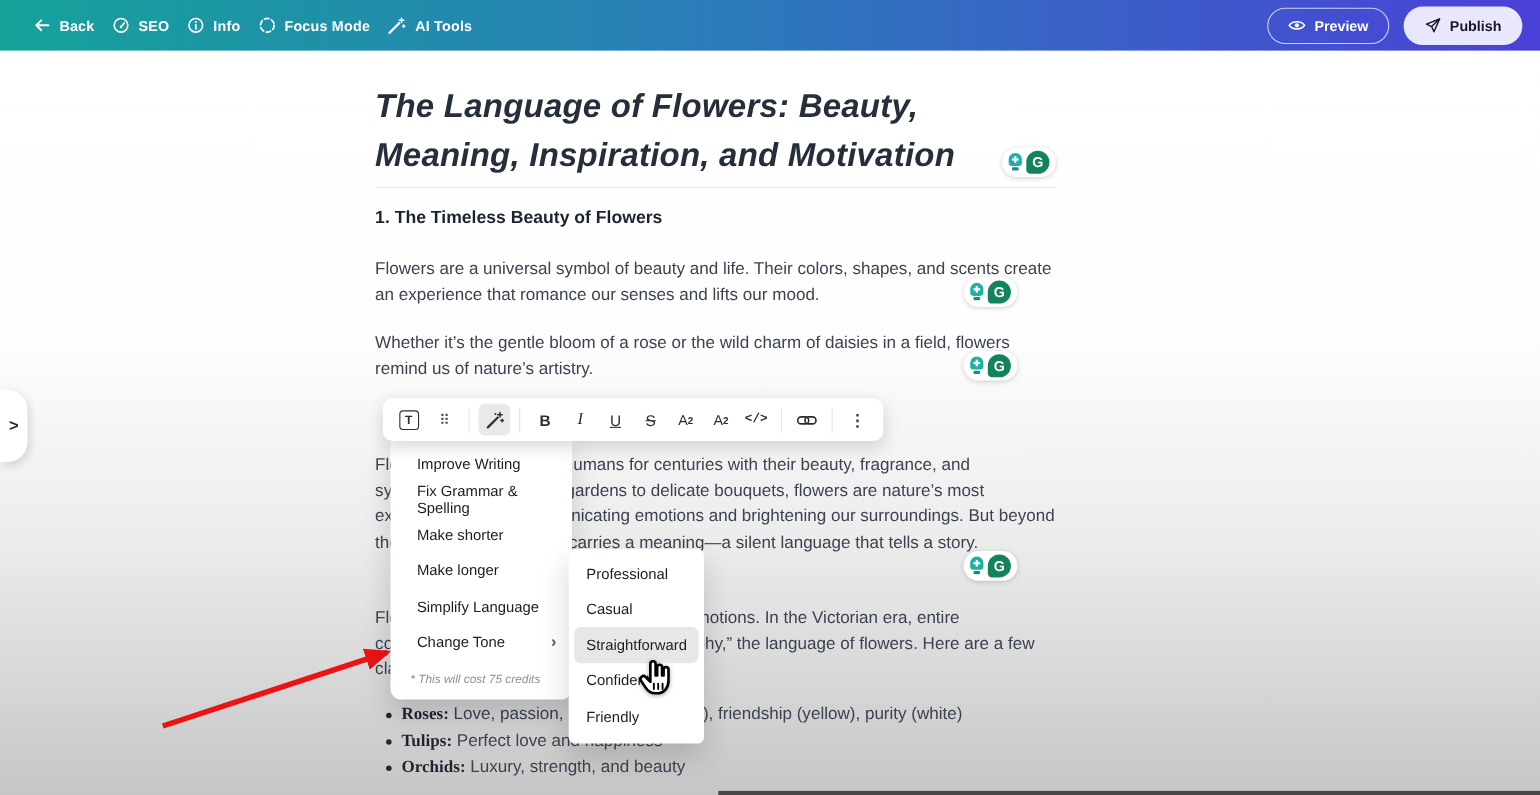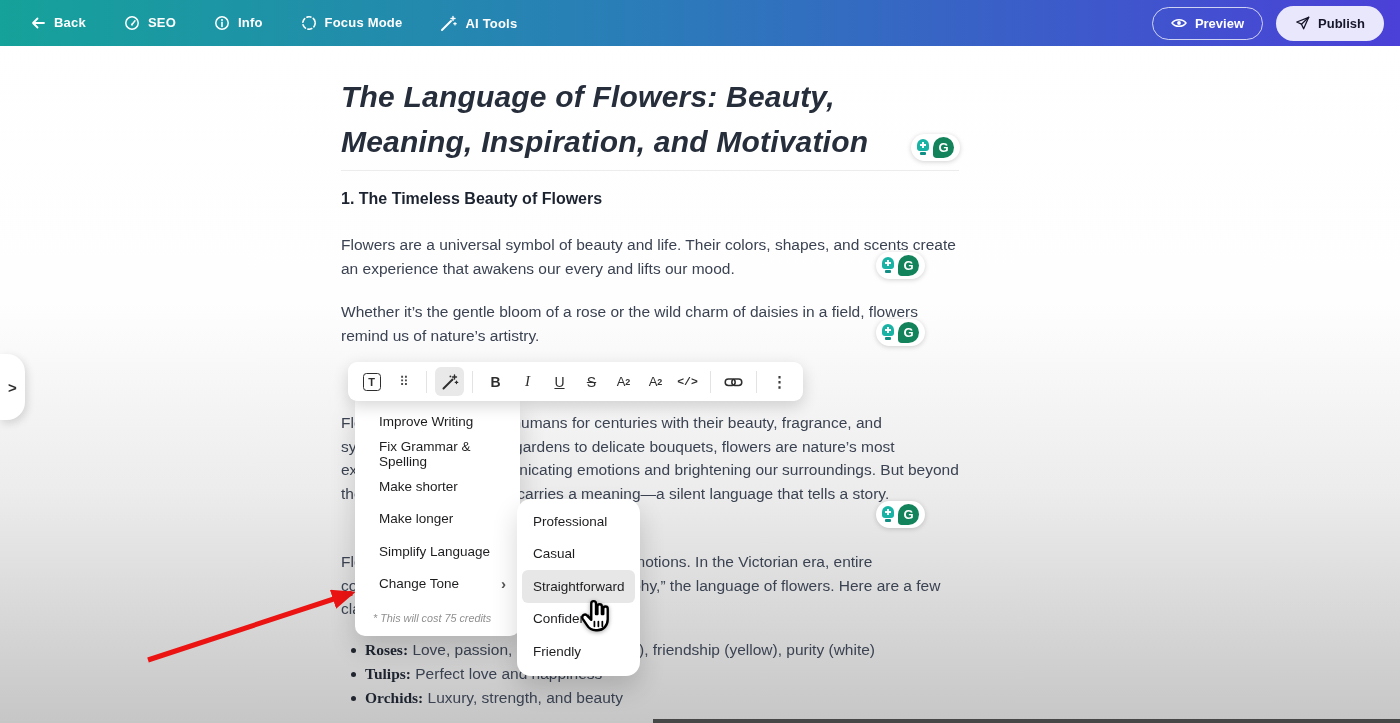--- a/index.html
+++ b/index.html
@@ -5,21 +5,21 @@
   * { margin:0; padding:0; box-sizing:border-box; }
   html,body { width:1400px; height:723px; overflow:hidden; }
   body { font-family:"Liberation Sans", sans-serif; }
   .page { position:relative; width:1400px; height:723px; overflow:hidden;
           background:linear-gradient(180deg,#ffffff 0%,#fefefe 42%,#ececec 68%,#c6c6c6 100%); }
 
   
   .topbar { position:absolute; top:0; left:0; width:1400px; height:46px;
             background:linear-gradient(90deg,#15a29a 0%,#2a7db8 45%,#4b40d8 100%);
             display:flex; align-items:center; padding:0 16px 0 30px; z-index:50; }
-  .topbar-left { display:flex; align-items:flex-start; gap:38px; }
+  .topbar-left { display:flex; align-items:center; gap:16px; }
   .tb-item { display:flex; align-items:center; gap:8px; color:#fff; font-size:13px;
              font-weight:600; background:none; border:none; cursor:pointer; letter-spacing:.2px; }
   .tb-item svg { display:block; }
   .topbar-right { margin-left:auto; display:flex; align-items:center; gap:13px; }
   .btn-preview { display:flex; align-items:center; gap:8px; height:33px; padding:0 18px;
                  border-radius:17px; border:1.5px solid rgba(255,255,255,.75); background:transparent;
                  color:#fff; font-size:13px; font-weight:600; cursor:pointer; }
   .btn-publish { display:flex; align-items:center; gap:8px; height:35px; padding:0 19px;
                  border-radius:18px; border:none; background:#e9e7fb; color:#16162a;
                  font-size:13px; font-weight:700; cursor:pointer; }
@@ -91,21 +91,21 @@
              box-shadow:0 12px 26px rgba(0,0,0,.16); }
   .ai-item { width:100%; height:32.5px; display:flex; align-items:center; padding:0 14px 0 24px;
              background:none; border:none; cursor:pointer; font-size:13.5px; font-weight:500;
              color:#1d1d1f; font-family:"Liberation Sans",sans-serif; text-align:left; }
   .ai-item .grow { flex:1; }
   .ai-chevron { color:#555; font-size:15px; font-weight:600; }
   .ai-footnote { padding:12px 10px 0 18px; font-size:10.8px; font-style:italic; color:#8f8f8f; }
 
   
   .tone-menu { position:absolute; left:517px; top:499px; width:123px; padding:6px 0 8px;
-               background:#fff; border-radius:14px; z-index:21;
+               background:#fff; border-radius:6px; z-index:21;
                box-shadow:0 12px 26px rgba(0,0,0,.16); }
   .tone-item { width:100%; height:32.5px; display:flex; align-items:center; padding:0 0 0 16px;
                background:none; border:none; cursor:pointer; font-size:13.5px; font-weight:500;
                color:#1d1d1f; font-family:"Liberation Sans",sans-serif; text-align:left; }
   .tone-item.hl { background:#e7e7e7; width:113px; margin:0 5px; padding-left:11px;
                   border-radius:6px; }
 
   
   .red-arrow { position:absolute; left:138px; top:578px; z-index:15; pointer-events:none; }
   .hand-cursor { position:absolute; left:577px; top:597px; z-index:40; pointer-events:none;
@@ -175,21 +175,21 @@
     </div>
   </div>
 
   <button class="panel-tab">
     <span>&gt;</span>
   </button>
 
   <h1 class="doc-title">The Language of Flowers: Beauty, Meaning, Inspiration, and Motivation</h1>
   <div class="title-divider"></div>
   <h3 class="doc-h3">1. The Timeless Beauty of Flowers</h3>
-  <p class="doc-p p1">Flowers are a universal symbol of beauty and life. Their colors, shapes, and scents create an experience that awakens our every and lifts our mood.</p>
+  <p class="doc-p p1">Flowers are a universal symbol of beauty and life. Their colors, shapes, and scents create an experience that romance our senses and lifts our mood.</p>
   <p class="doc-p p2">Whether it’s the gentle bloom of a rose or the wild charm of daisies in a field, flowers remind us of nature’s artistry.</p>
   <p class="doc-p p3">Flowers have captivated humans for centuries with their beauty, fragrance, and symbolism. From vibrant gardens to delicate bouquets, flowers are nature’s most expressive way of communicating emotions and brightening our surroundings. But beyond their beauty, every flower carries a meaning—a silent language that tells a story.</p>
   <p class="doc-p p4">Flowers have long been used to express emotions. In the Victorian era, entire conversations happened through “floriography,” the language of flowers. Here are a few classic examples:</p>
 
   <ul class="doc-bullets">
     <li><span class="bullet-dot"></span><b>Roses:</b> <span>Love, passion, and romance (red), friendship (yellow), purity (white)</span></li>
     <li><span class="bullet-dot"></span><b>Tulips:</b> <span>Perfect love and happiness</span></li>
     <li><span class="bullet-dot"></span><b>Orchids:</b> <span>Luxury, strength, and beauty</span></li>
   </ul>
 

